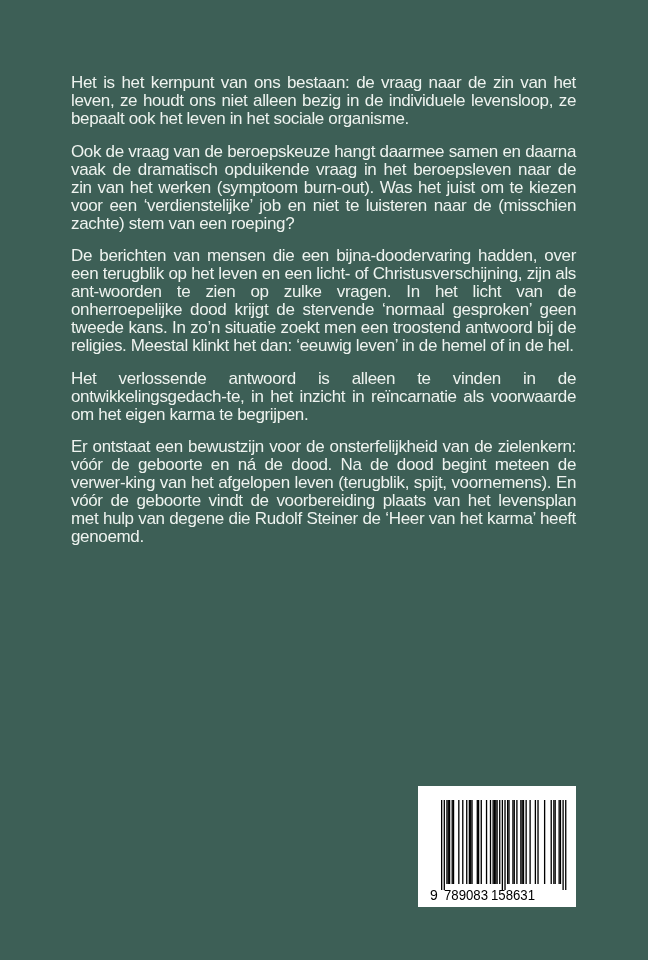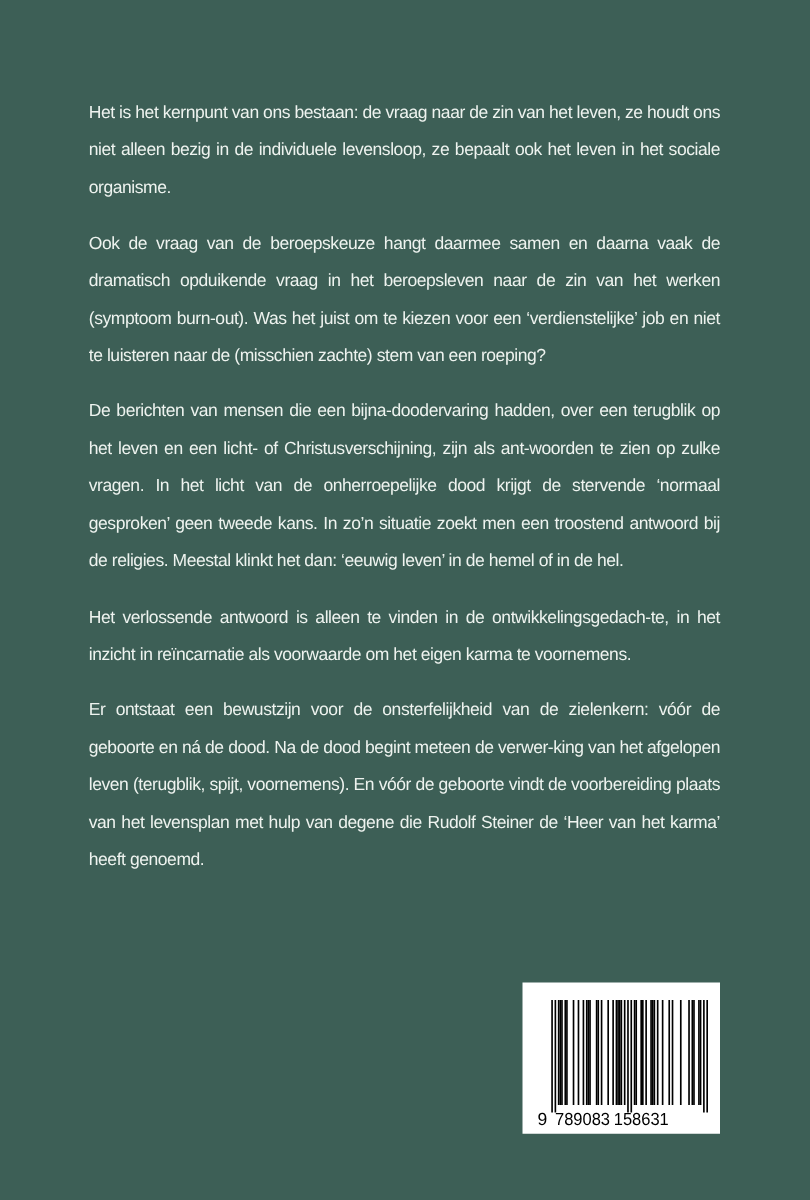--- a/index.html
+++ b/index.html
@@ -15,22 +15,22 @@
       height: 960px;
       background: #3d5f56;
     }
     .text-block {
       position: absolute;
       left: 71px;
       top: 74px;
       width: 505px;
       color: #eef3ef;
       font-family: "Liberation Sans", sans-serif;
-      font-size: 14px;
-      line-height: 30px;
+      font-size: 17px;
+      line-height: 18px;
       letter-spacing: -0.35px;
       word-spacing: 0px;
     }
     .text-block p {
       margin: 0 0 14.5px 0;
       text-align: justify;
       text-align-last: left;
       hyphens: manual;
     }
     .barcode-box {
@@ -50,21 +50,21 @@
     }
   </style>
 </head>
 <body>
 
 <div class="page">
   <div class="text-block">
     <p>Het is het kernpunt van ons bestaan: de vraag naar de zin van het leven, ze houdt ons niet alleen bezig in de individuele levensloop, ze bepaalt ook het leven in het sociale organisme.</p>
     <p>Ook de vraag van de beroepskeuze hangt daarmee samen en daarna vaak de dramatisch opduikende vraag in het beroepsleven naar de zin van het werken (symptoom burn-out). Was het juist om te kiezen voor een ‘verdienstelijke’ job en niet te luisteren naar de (misschien zachte) stem van een roeping?</p>
     <p>De berichten van mensen die een bijna-doodervaring hadden, over een terugblik op het leven en een licht- of Christusverschijning, zijn als ant-­woorden te zien op zulke vragen. In het licht van de onherroepelijke dood krijgt de stervende ‘normaal gesproken’ geen tweede kans. In zo’n situatie zoekt men een troostend antwoord bij de religies. Meestal klinkt het dan: ‘eeuwig leven’ in de hemel of in de hel.</p>
-    <p>Het verlossende antwoord is alleen te vinden in de ontwikkelingsgedach-­te, in het inzicht in reïncarnatie als voorwaarde om het eigen karma te voornemens.</p>
+    <p>Het verlossende antwoord is alleen te vinden in de ontwikkelingsgedach-­te, in het inzicht in reïncarnatie als voorwaarde om het eigen karma te begrijpen.</p>
     <p>Er ontstaat een bewustzijn voor de onsterfelijkheid van de zielenkern: vóór de geboorte en ná de dood. Na de dood begint meteen de verwer-­king van het afgelopen leven (terugblik, spijt, voornemens). En vóór de geboorte vindt de voorbereiding plaats van het levensplan met hulp van degene die Rudolf Steiner de ‘Heer van het karma’ heeft genoemd.</p>
   </div>
 
   <div class="barcode-box">
     <svg id="barcode-svg" viewBox="0 0 158 121">
       <g id="bars">
           <rect x="23.00" y="14" width="1.32" height="90" fill="#000"></rect>
           <rect x="25.64" y="14" width="1.32" height="90" fill="#000"></rect>
           <rect x="28.28" y="14" width="1.32" height="84" fill="#000"></rect>
           <rect x="29.60" y="14" width="1.32" height="84" fill="#000"></rect>

